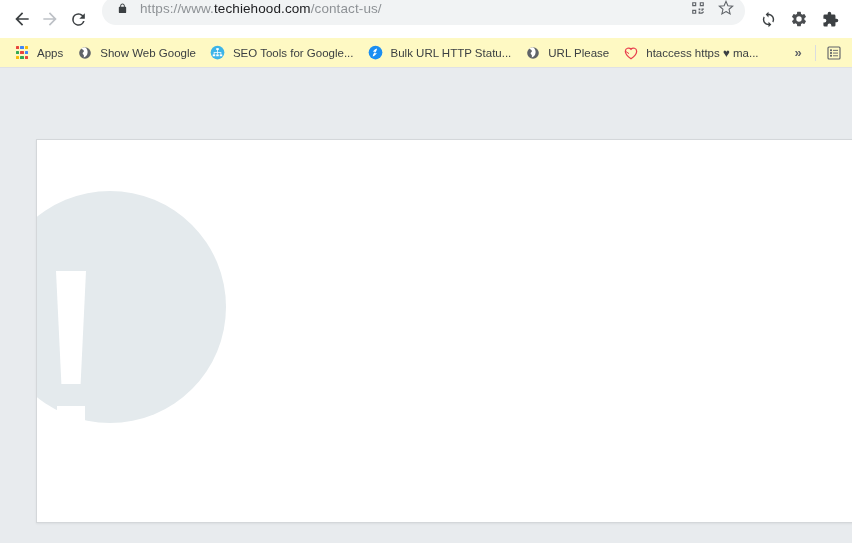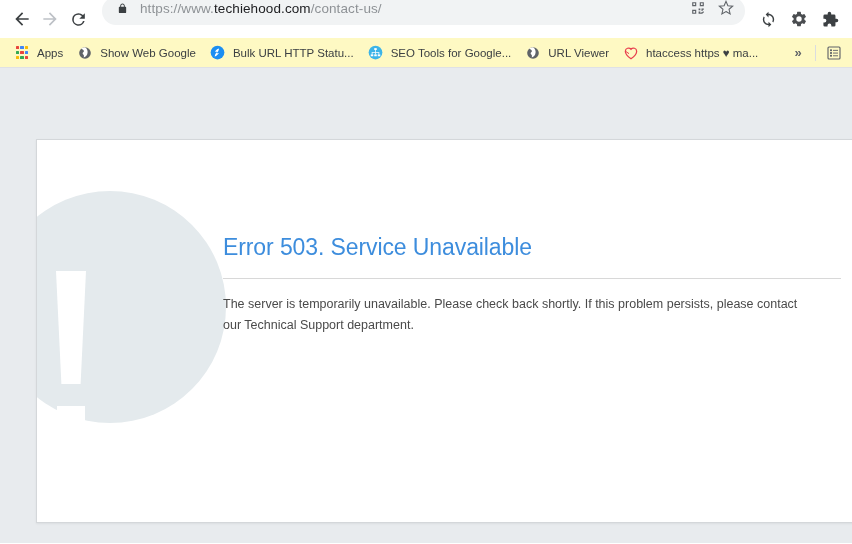--- a/index.html
+++ b/index.html
@@ -299,53 +299,53 @@
           <circle cx="12" cy="12" r="10" fill="#5f6368"></circle>
           <path d="M12 2a10 10 0 0 0-7 2.9c2.2.4 4.3 1.6 5 3.1.8 1.9-1.6 2.6-2 4.2-.4 1.7 1.5 2.3 2 3.8.4 1.2.2 2.6-.3 3.8A10 10 0 0 0 12 2z" fill="#ffffff"></path>
         </svg>
       </span>
       <span class="bm-label">Show Web Google</span>
     </div>
 
     <div class="bookmark">
       <span class="bm-icon">
         <svg width="15" height="15" viewBox="0 0 24 24">
-          <circle cx="12" cy="12" r="11" fill="#1b8ef2"></circle>
-          <path d="M14.5 5.5c-3 1-5.5 3-6.5 5.5 1.5-.4 2.8-.3 3.5.3-2 1.2-3.5 3.4-4 7.2 3-1 5.6-3.1 6.6-5.6-1.5.4-2.8.3-3.5-.3 2-1.2 3.4-3.3 3.9-7.1z" fill="#ffffff"></path>
-        </svg>
-      </span>
-      <span class="bm-label">Bulk URL HTTP Statu...</span>
-    </div>
-
-    <div class="bookmark">
-      <span class="bm-icon">
-        <svg width="15" height="15" viewBox="0 0 24 24">
           <circle cx="12" cy="12" r="11" fill="#3cb4e8"></circle>
           <rect x="10" y="5" width="4" height="3" fill="#ffffff"></rect>
           <rect x="11.4" y="8" width="1.2" height="4" fill="#ffffff"></rect>
           <rect x="6" y="11.4" width="12" height="1.2" fill="#ffffff"></rect>
           <rect x="6" y="12" width="1.2" height="3" fill="#ffffff"></rect>
           <rect x="16.8" y="12" width="1.2" height="3" fill="#ffffff"></rect>
           <rect x="11.4" y="12" width="1.2" height="3" fill="#ffffff"></rect>
           <rect x="4.4" y="15" width="4" height="3" fill="#ffffff"></rect>
           <rect x="10" y="15" width="4" height="3" fill="#ffffff"></rect>
           <rect x="15.6" y="15" width="4" height="3" fill="#ffffff"></rect>
         </svg>
       </span>
       <span class="bm-label">SEO Tools for Google...</span>
     </div>
 
     <div class="bookmark">
       <span class="bm-icon">
+        <svg width="15" height="15" viewBox="0 0 24 24">
+          <circle cx="12" cy="12" r="11" fill="#1b8ef2"></circle>
+          <path d="M14.5 5.5c-3 1-5.5 3-6.5 5.5 1.5-.4 2.8-.3 3.5.3-2 1.2-3.5 3.4-4 7.2 3-1 5.6-3.1 6.6-5.6-1.5.4-2.8.3-3.5-.3 2-1.2 3.4-3.3 3.9-7.1z" fill="#ffffff"></path>
+        </svg>
+      </span>
+      <span class="bm-label">Bulk URL HTTP Statu...</span>
+    </div>
+
+    <div class="bookmark">
+      <span class="bm-icon">
         <svg width="14" height="14" viewBox="0 0 24 24">
           <circle cx="12" cy="12" r="10" fill="#5f6368"></circle>
           <path d="M12 2a10 10 0 0 0-7 2.9c2.2.4 4.3 1.6 5 3.1.8 1.9-1.6 2.6-2 4.2-.4 1.7 1.5 2.3 2 3.8.4 1.2.2 2.6-.3 3.8A10 10 0 0 0 12 2z" fill="#ffffff"></path>
         </svg>
       </span>
-      <span class="bm-label">URL Viewer</span>
+      <span class="bm-label">URL Please</span>
     </div>
 
     <div class="bookmark">
       <span class="bm-icon">
         <svg width="16" height="16" viewBox="0 0 24 24">
           <path d="M12 20.5S3.5 14.8 3.5 9.3A4.8 4.8 0 0 1 12 6.4a4.8 4.8 0 0 1 8.5 2.9c0 5.5-8.5 11.2-8.5 11.2z" fill="none" stroke="#e8404f" stroke-width="1.9"></path>
           <path d="M4 9.5l5 3.5" stroke="#e8404f" stroke-width="1.5"></path>
         </svg>
       </span>
       <span class="bm-label">htaccess https ♥ ma...</span>
@@ -371,20 +371,15 @@
 </div>
 
 <div class="page-viewport">
   <div class="error-card">
 
     <div class="warn-circle">
       <div class="warn-bar"></div>
       <div class="warn-dot"></div>
     </div>
 
-    <div class="error-body">
-      <h1 class="error-title">Error 503. Service Unavailable</h1>
-      <div class="error-rule"></div>
-      <p class="error-text">The server is temporarily unavailable. Please check back shortly. If this problem persists, please contact our Technical Support department.</p>
-    </div>
 
   </div>
 </div>
 
 </body></html>

